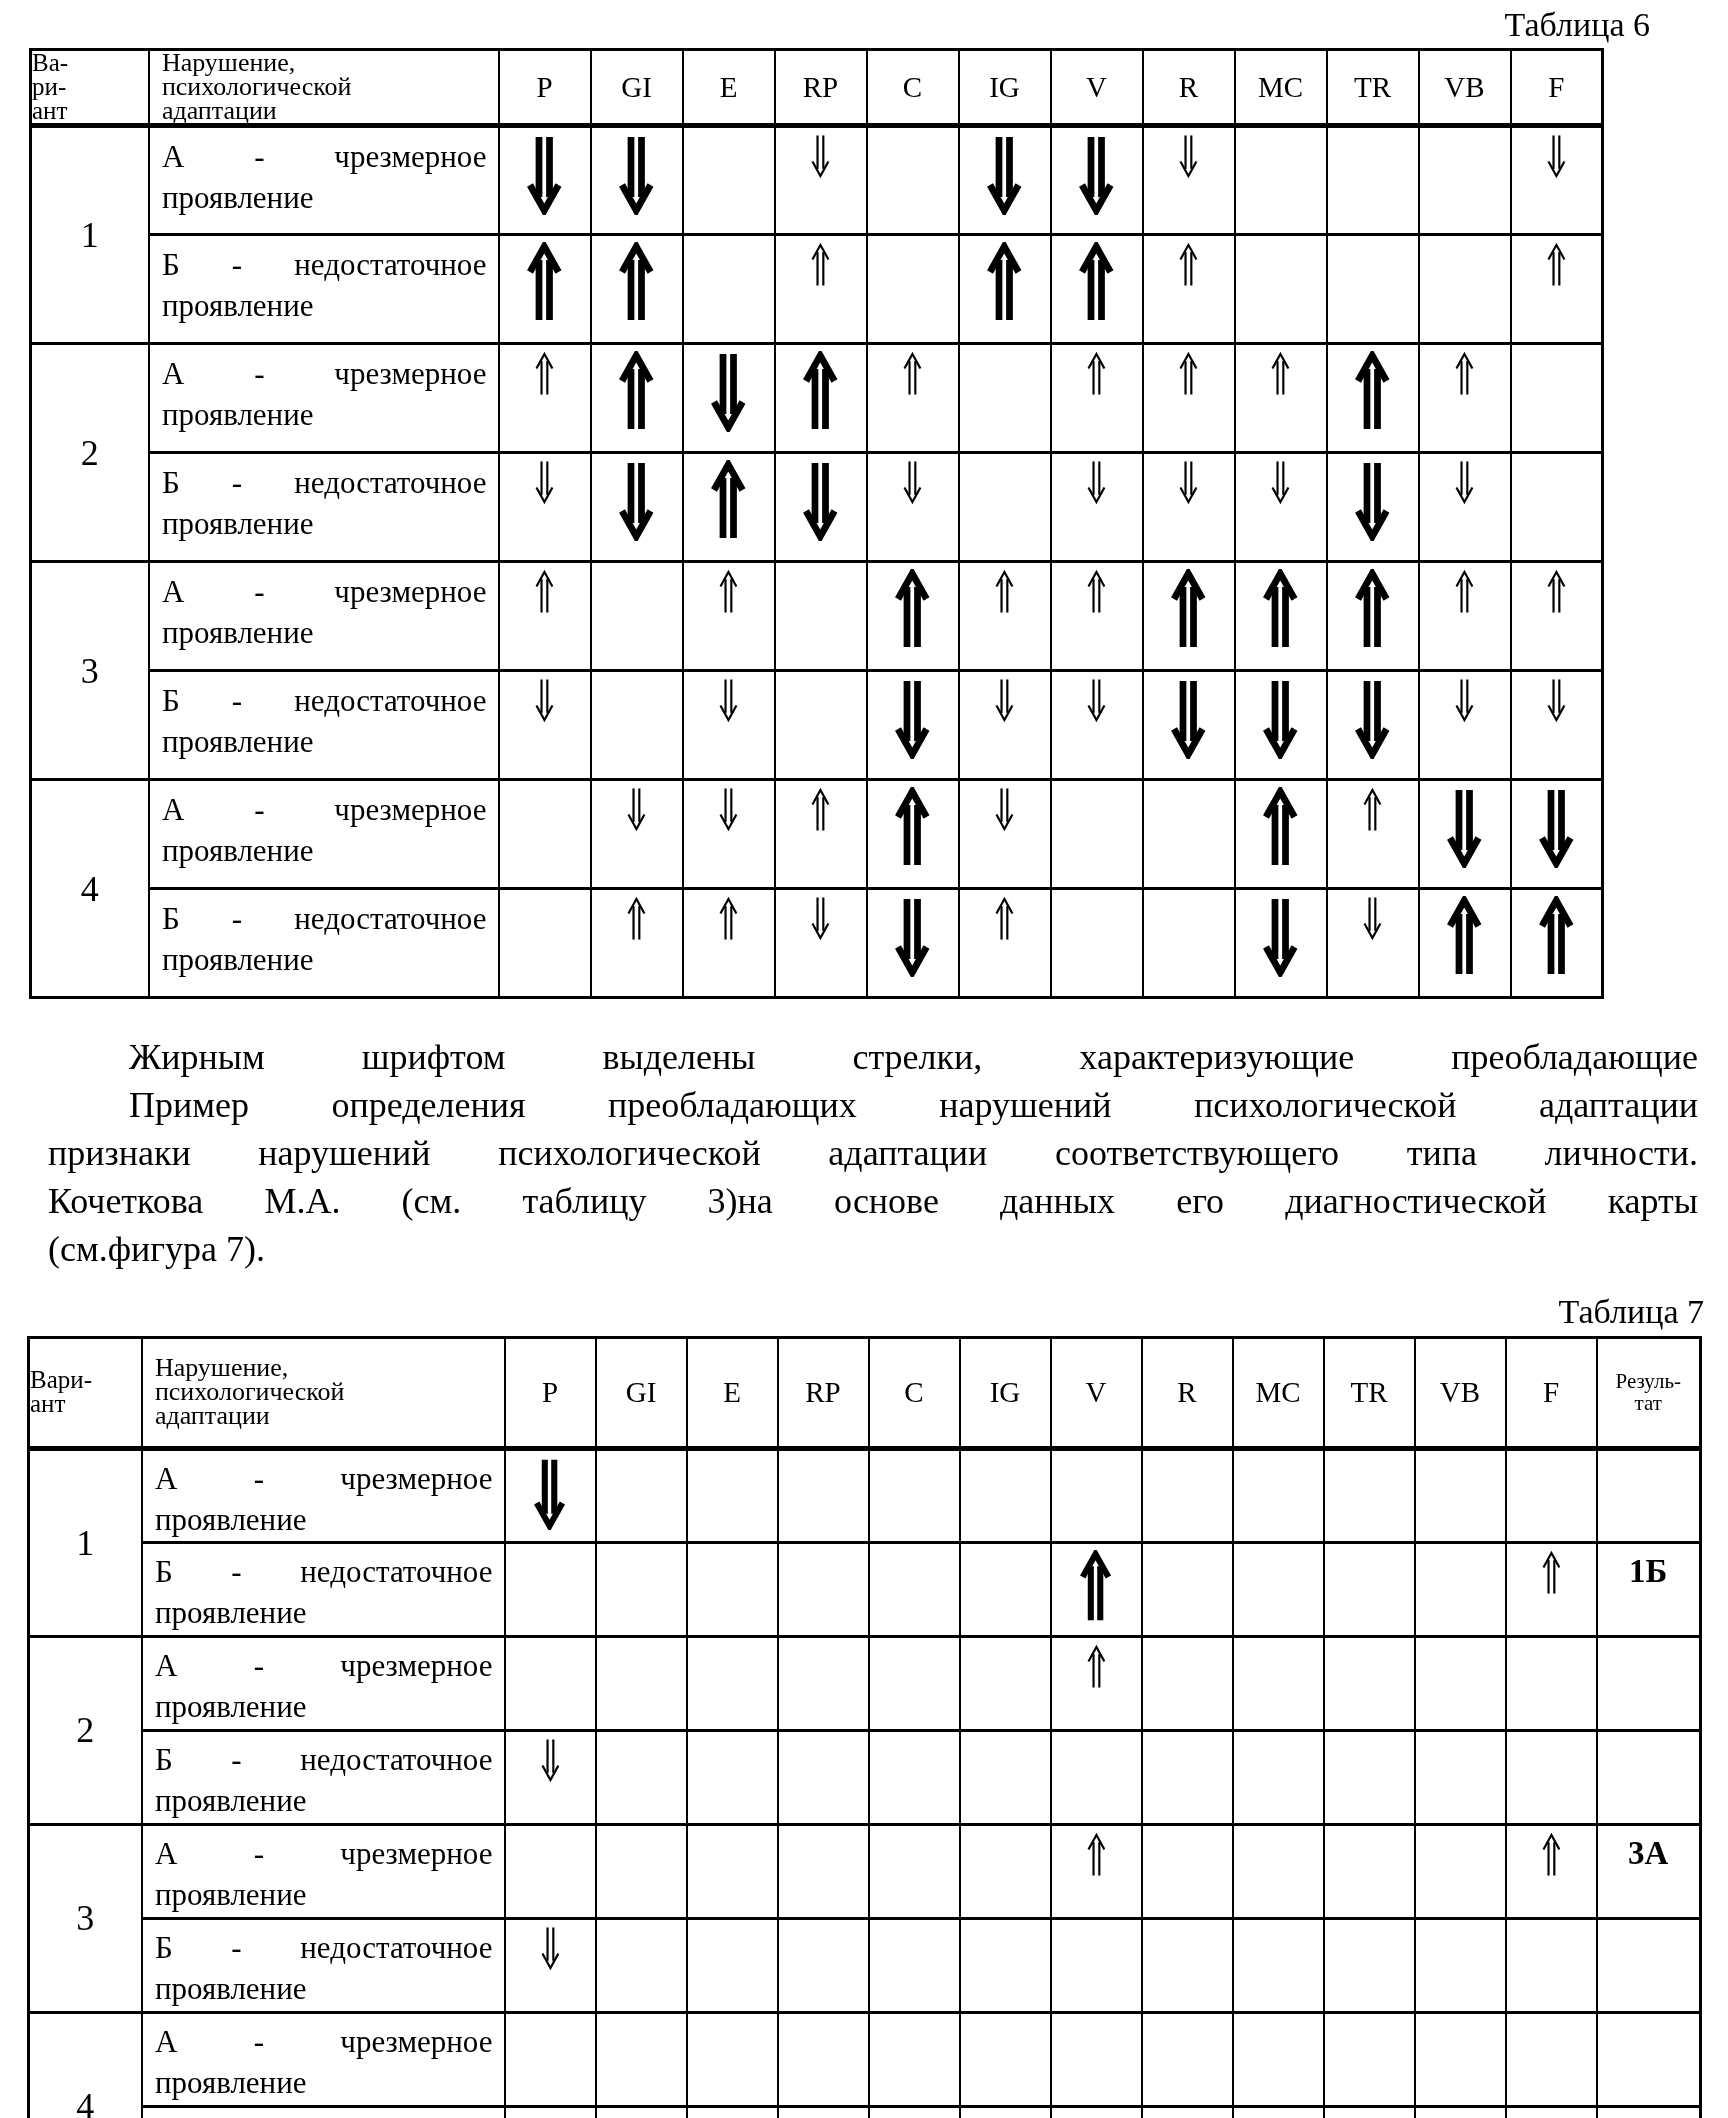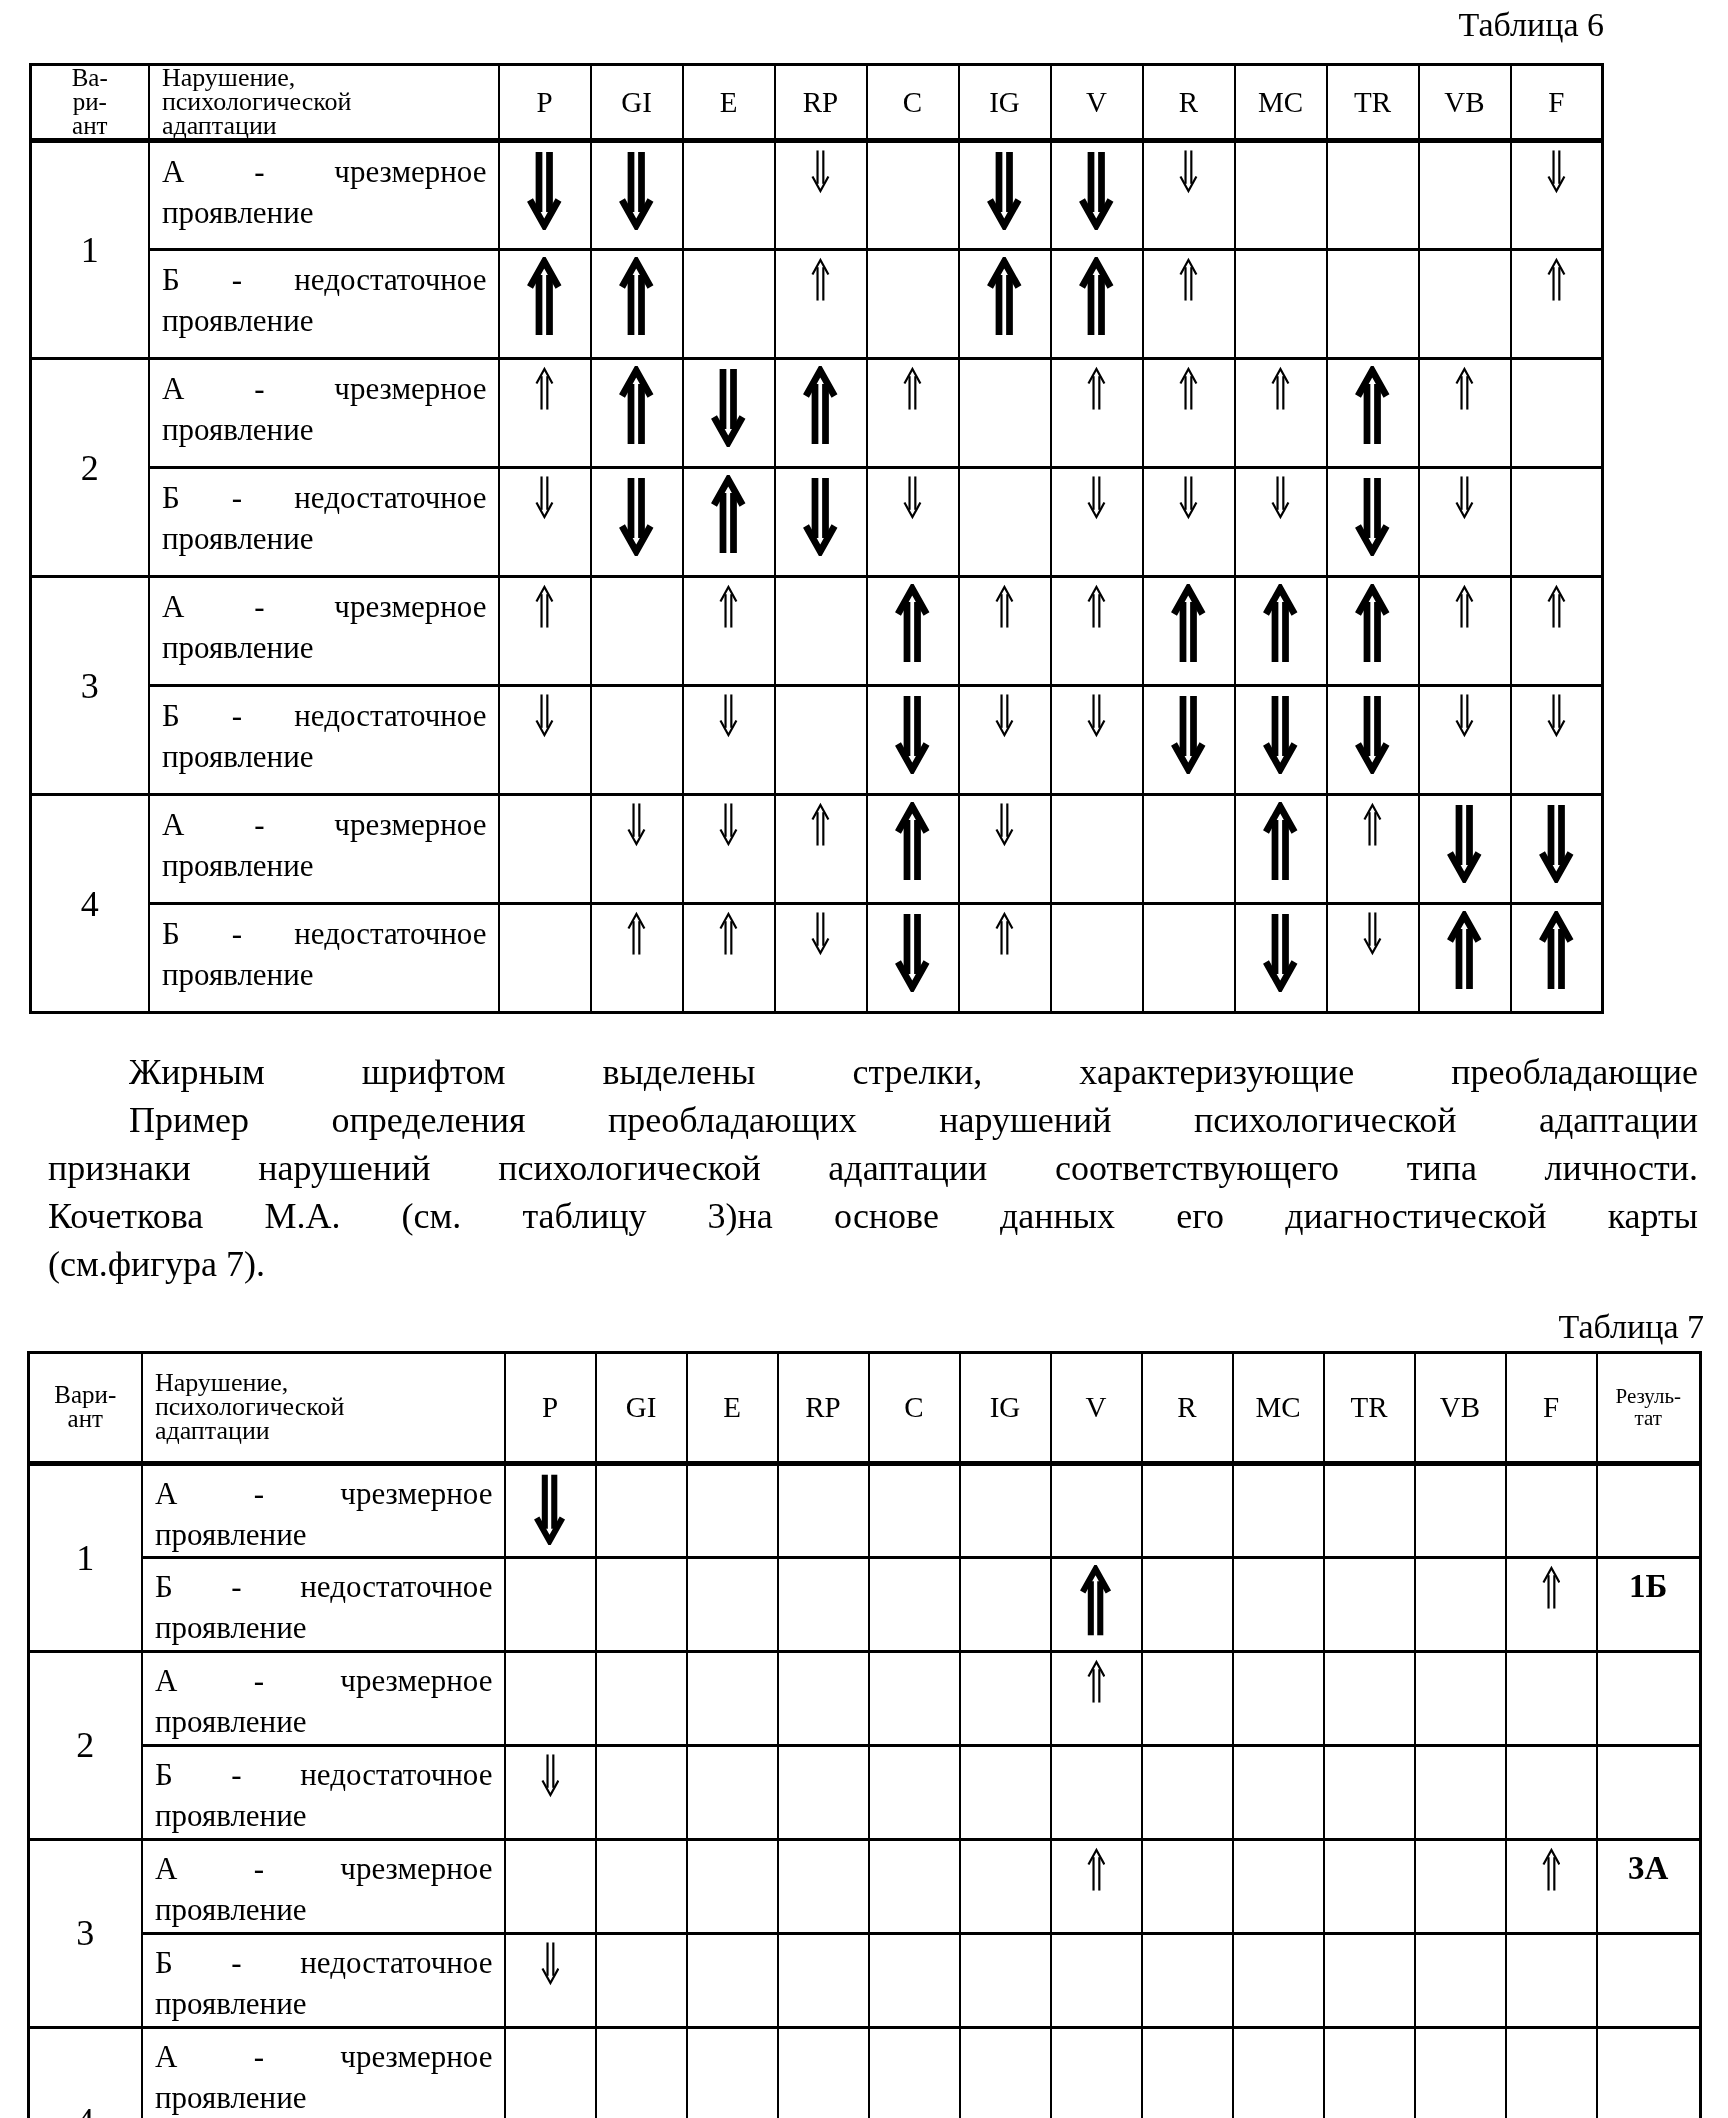--- a/index.html
+++ b/index.html
@@ -1,30 +1,30 @@
 <!DOCTYPE html>
 <html style="font-size:12.4px"><head>
 <meta charset="utf-8">
 <style>
   html,body{margin:0;padding:0;background:#fff;color:#000;
     font-family:"Liberation Serif","DejaVu Serif",serif;}
   body{width:1728px;min-height:2119px;}
   .tbl-label{font-size:34px;text-align:right;}
-  #t6-label{width:1604px;padding-top:6.2px;margin-bottom:19px;}
+  #t6-label{width:1604px;padding-top:6.2px;margin-bottom:4px;padding-left:46px;}
   #t7-label{width:1704px;margin-top:20px;margin-bottom:4.6px;}
   table{border-collapse:collapse;table-layout:fixed;border:3.9px solid #000;}
   #table6{margin-left:29px;}
   #table7{margin-left:27px;}
   th,td{border:2.3px solid #000;border-bottom-width:3.1px;padding:0;overflow:hidden;}
   thead th{border-bottom:5.4px solid #000;font-weight:normal;}
   #table6 thead tr{height:74px;}
   #table6 tbody tr{height:109px;}
   #table7 thead tr{height:111px;}
   #table7 tbody tr{height:94px;}
-  th.variant-h{font-size:25px;line-height:24px;white-space:pre-line;text-align:center;vertical-align:middle;}
+  th.variant-h{font-size:25px;line-height:24px;white-space:pre-line;text-align:left;vertical-align:middle;}
   th.dist-h{font-size:26px;line-height:24px;white-space:pre-line;text-align:left;vertical-align:middle;padding-left:12.4px;}
   th.col-h{font-size:29px;text-align:center;vertical-align:middle;}
   th.res-h{font-size:21px;line-height:22.5px;white-space:pre-line;text-align:center;vertical-align:middle;}
   td.num{font-size:36px;text-align:center;vertical-align:middle;}
   td.desc{font-size:31px;line-height:41px;text-align:justify;text-justify:inter-word;
           vertical-align:top;padding:7.7px 11px 0 12.4px;}
   td.cell{text-align:center;vertical-align:top;padding-top:6.2px;}
   td.res{font-size:33px;font-weight:bold;text-align:center;vertical-align:top;padding-top:9.3px;}
   .arrow{display:inline-block;width:auto;}
   .arrow.thin{height:45px;}

